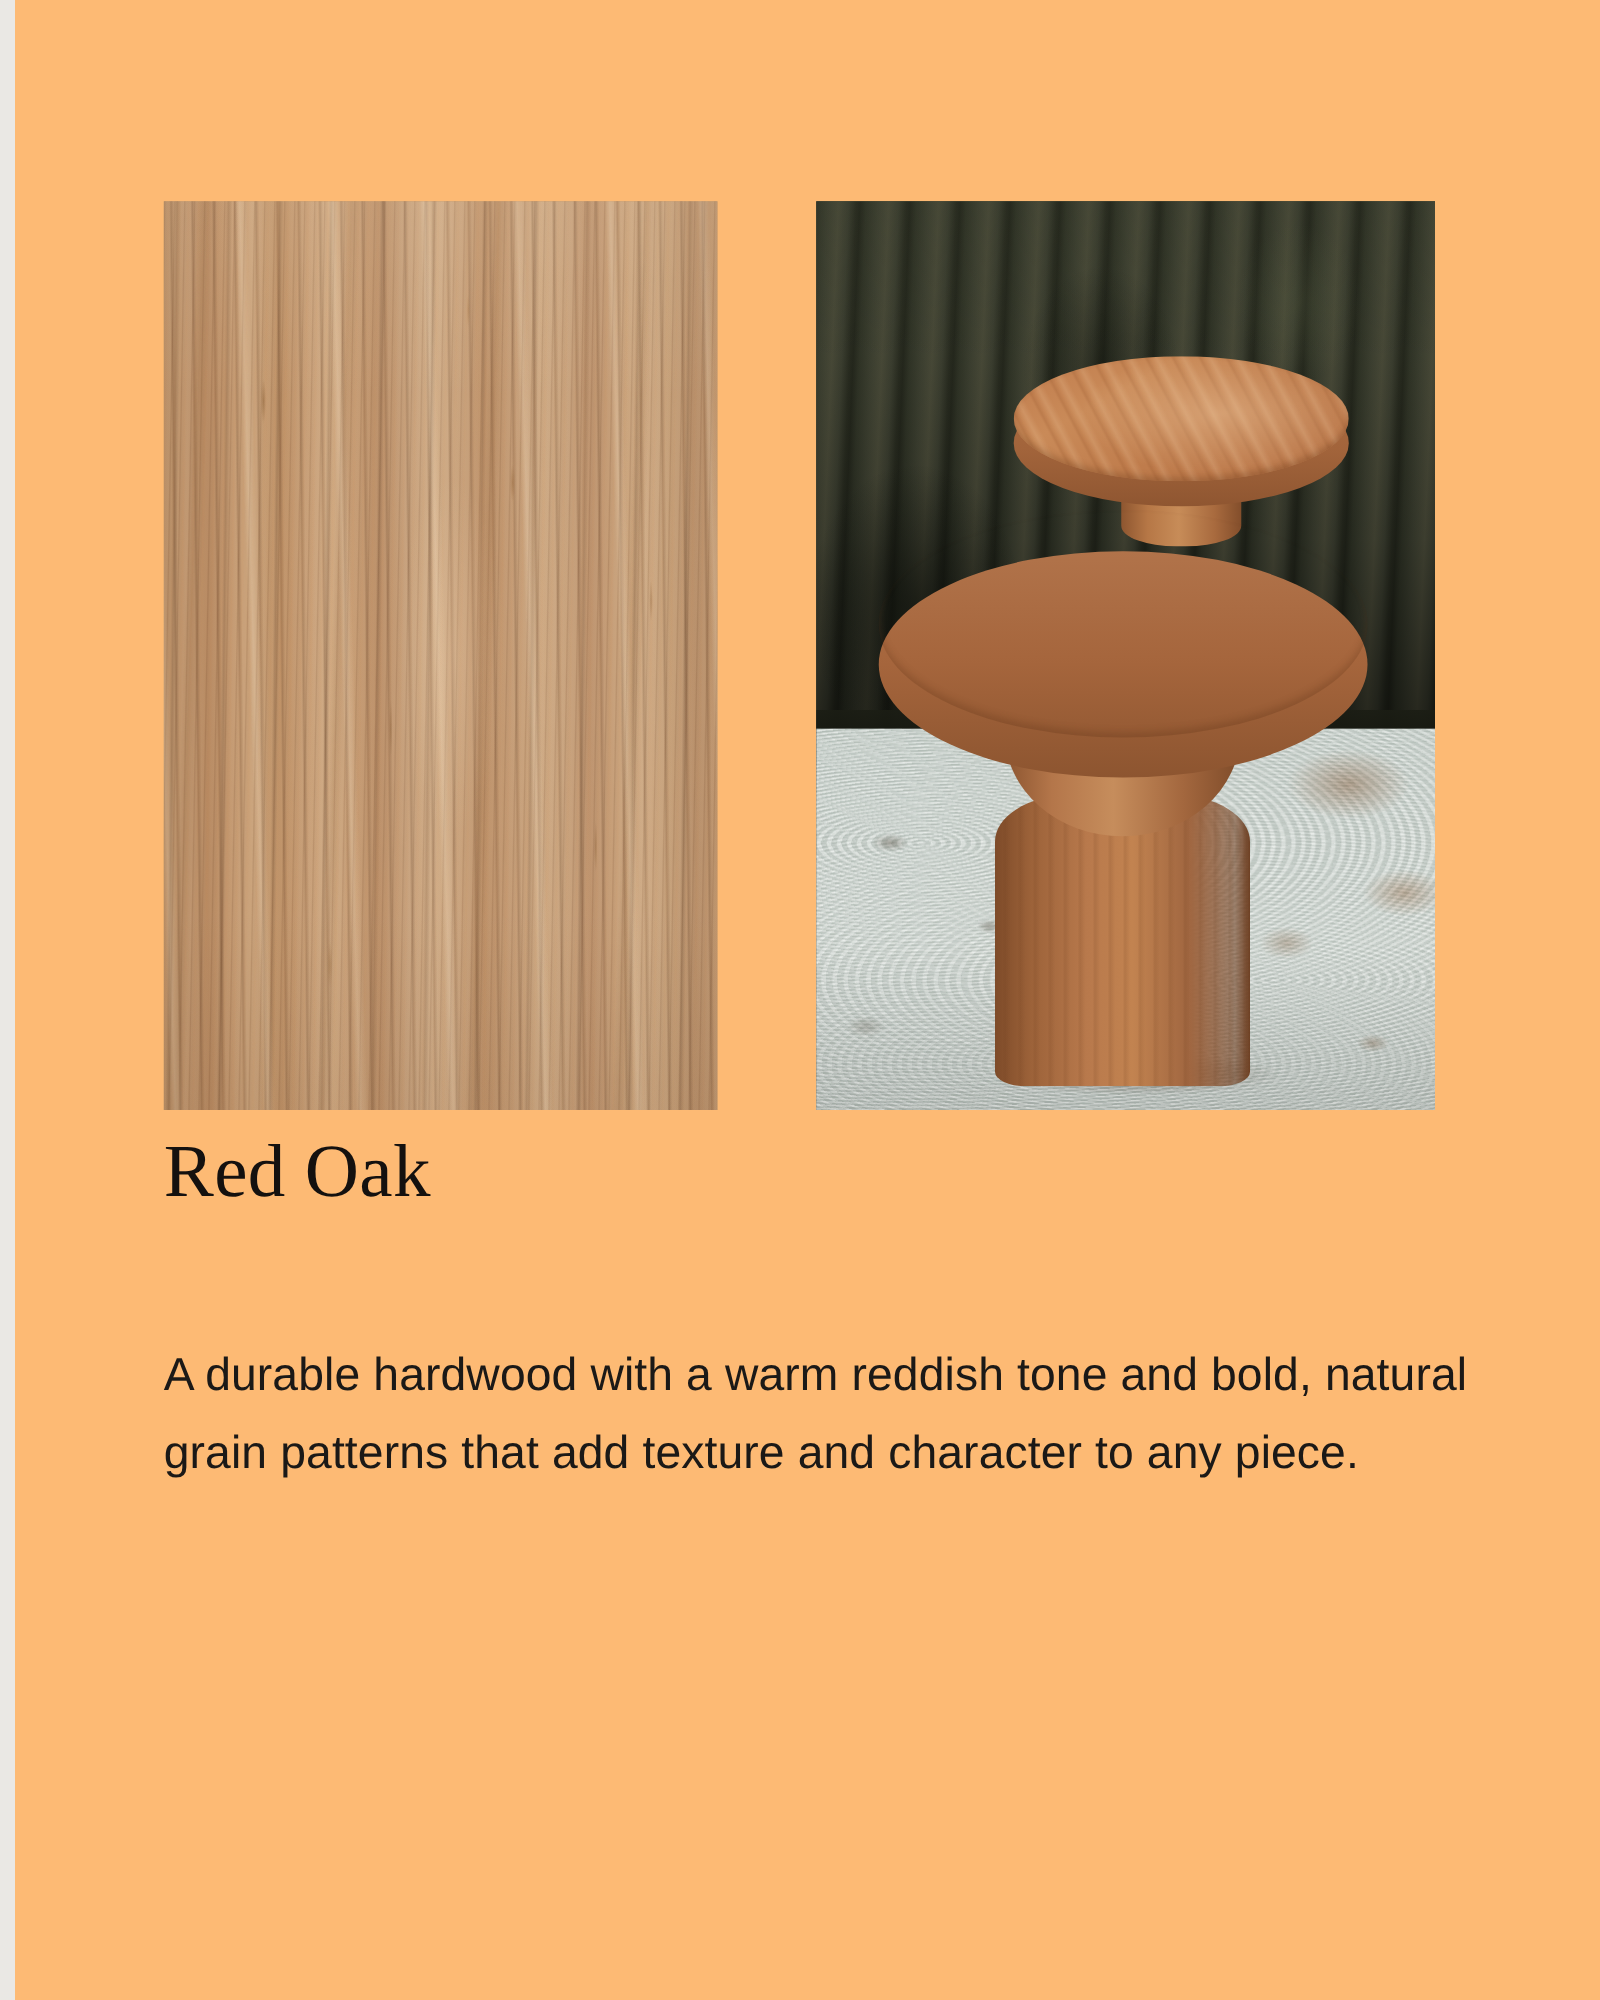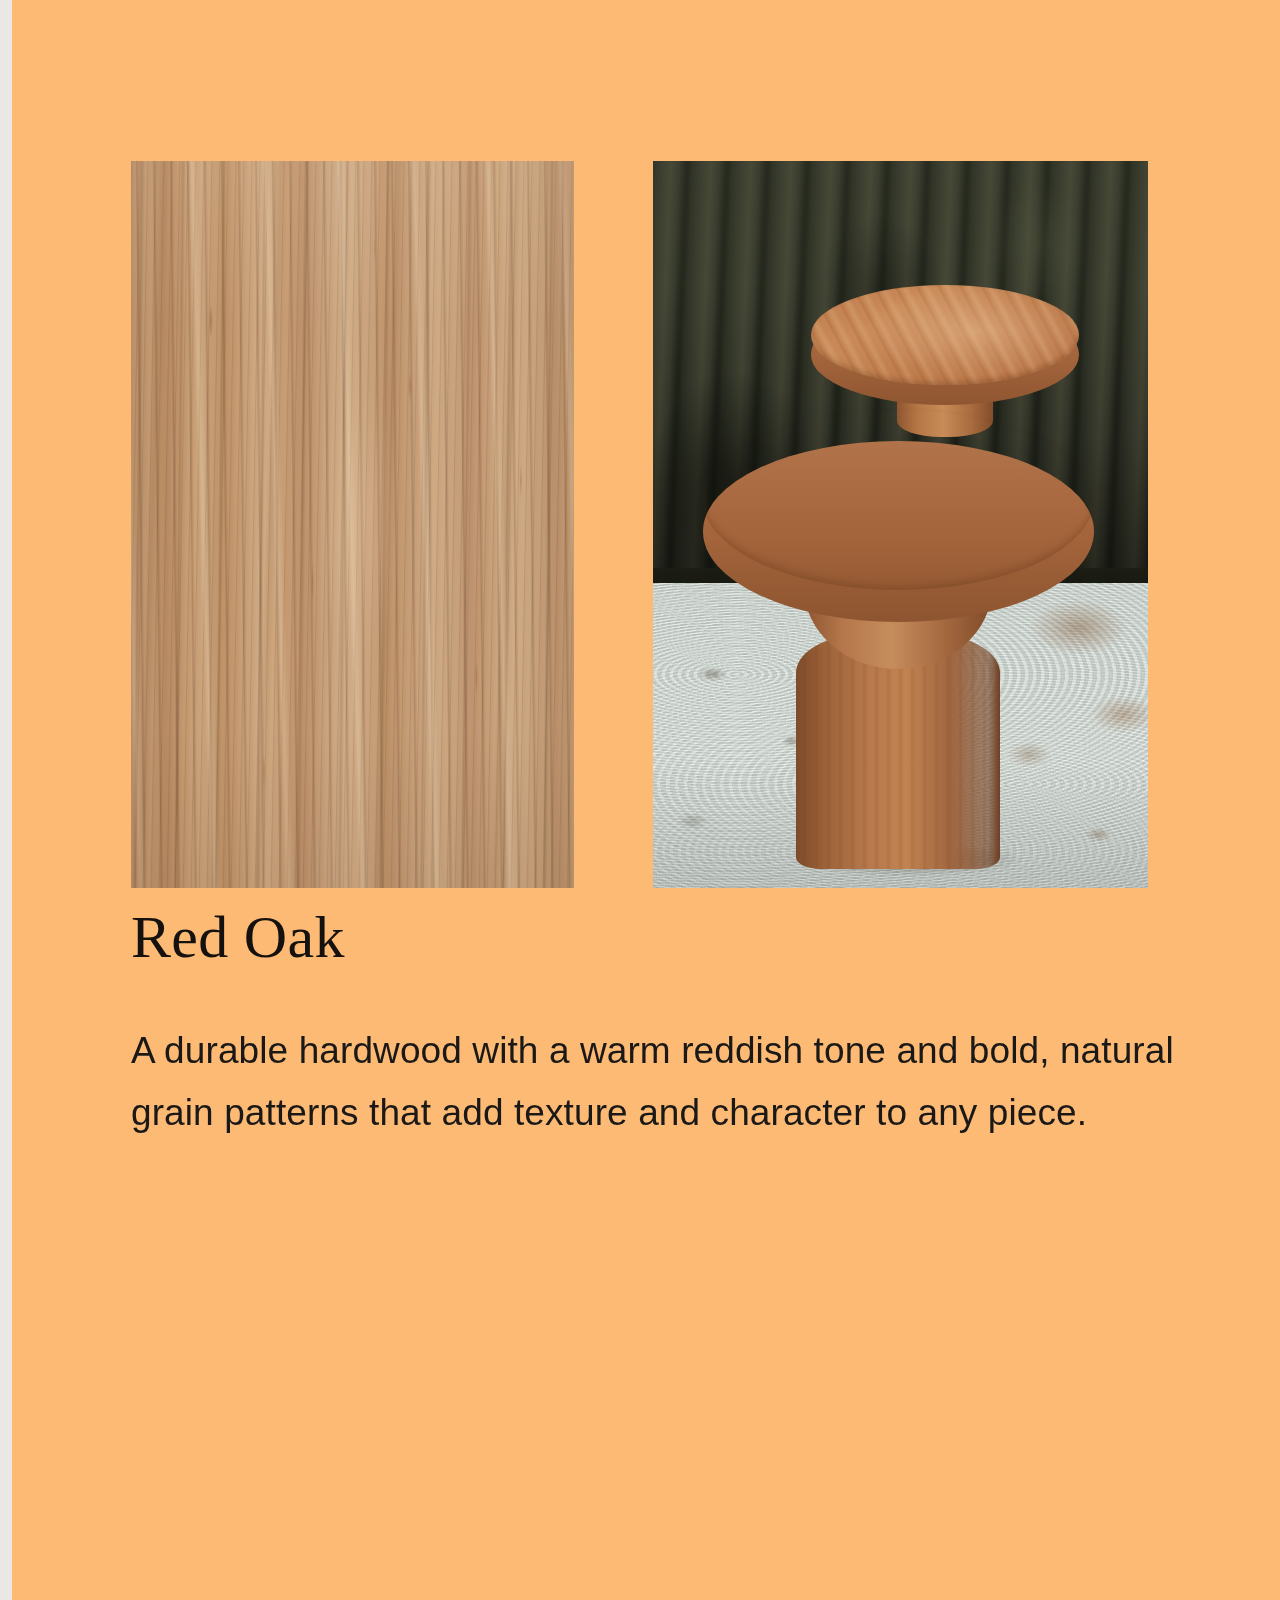--- a/index.html
+++ b/index.html
@@ -350,21 +350,21 @@
     font-size: 60px;
     line-height: 1.05;
     font-weight: 400;
     color: #14110f;
     letter-spacing: 0.3px;
   }
 
   .material-description {
     position: absolute;
     left: 119px;
-    top: 1020px;
+    top: 1069px;
     width: 1045px;
     font-family: "Liberation Sans", sans-serif;
     font-size: 37px;
     line-height: 62px;
     font-weight: 400;
     color: #1b1917;
     letter-spacing: 0.1px;
   }
 </style>
 </head>

